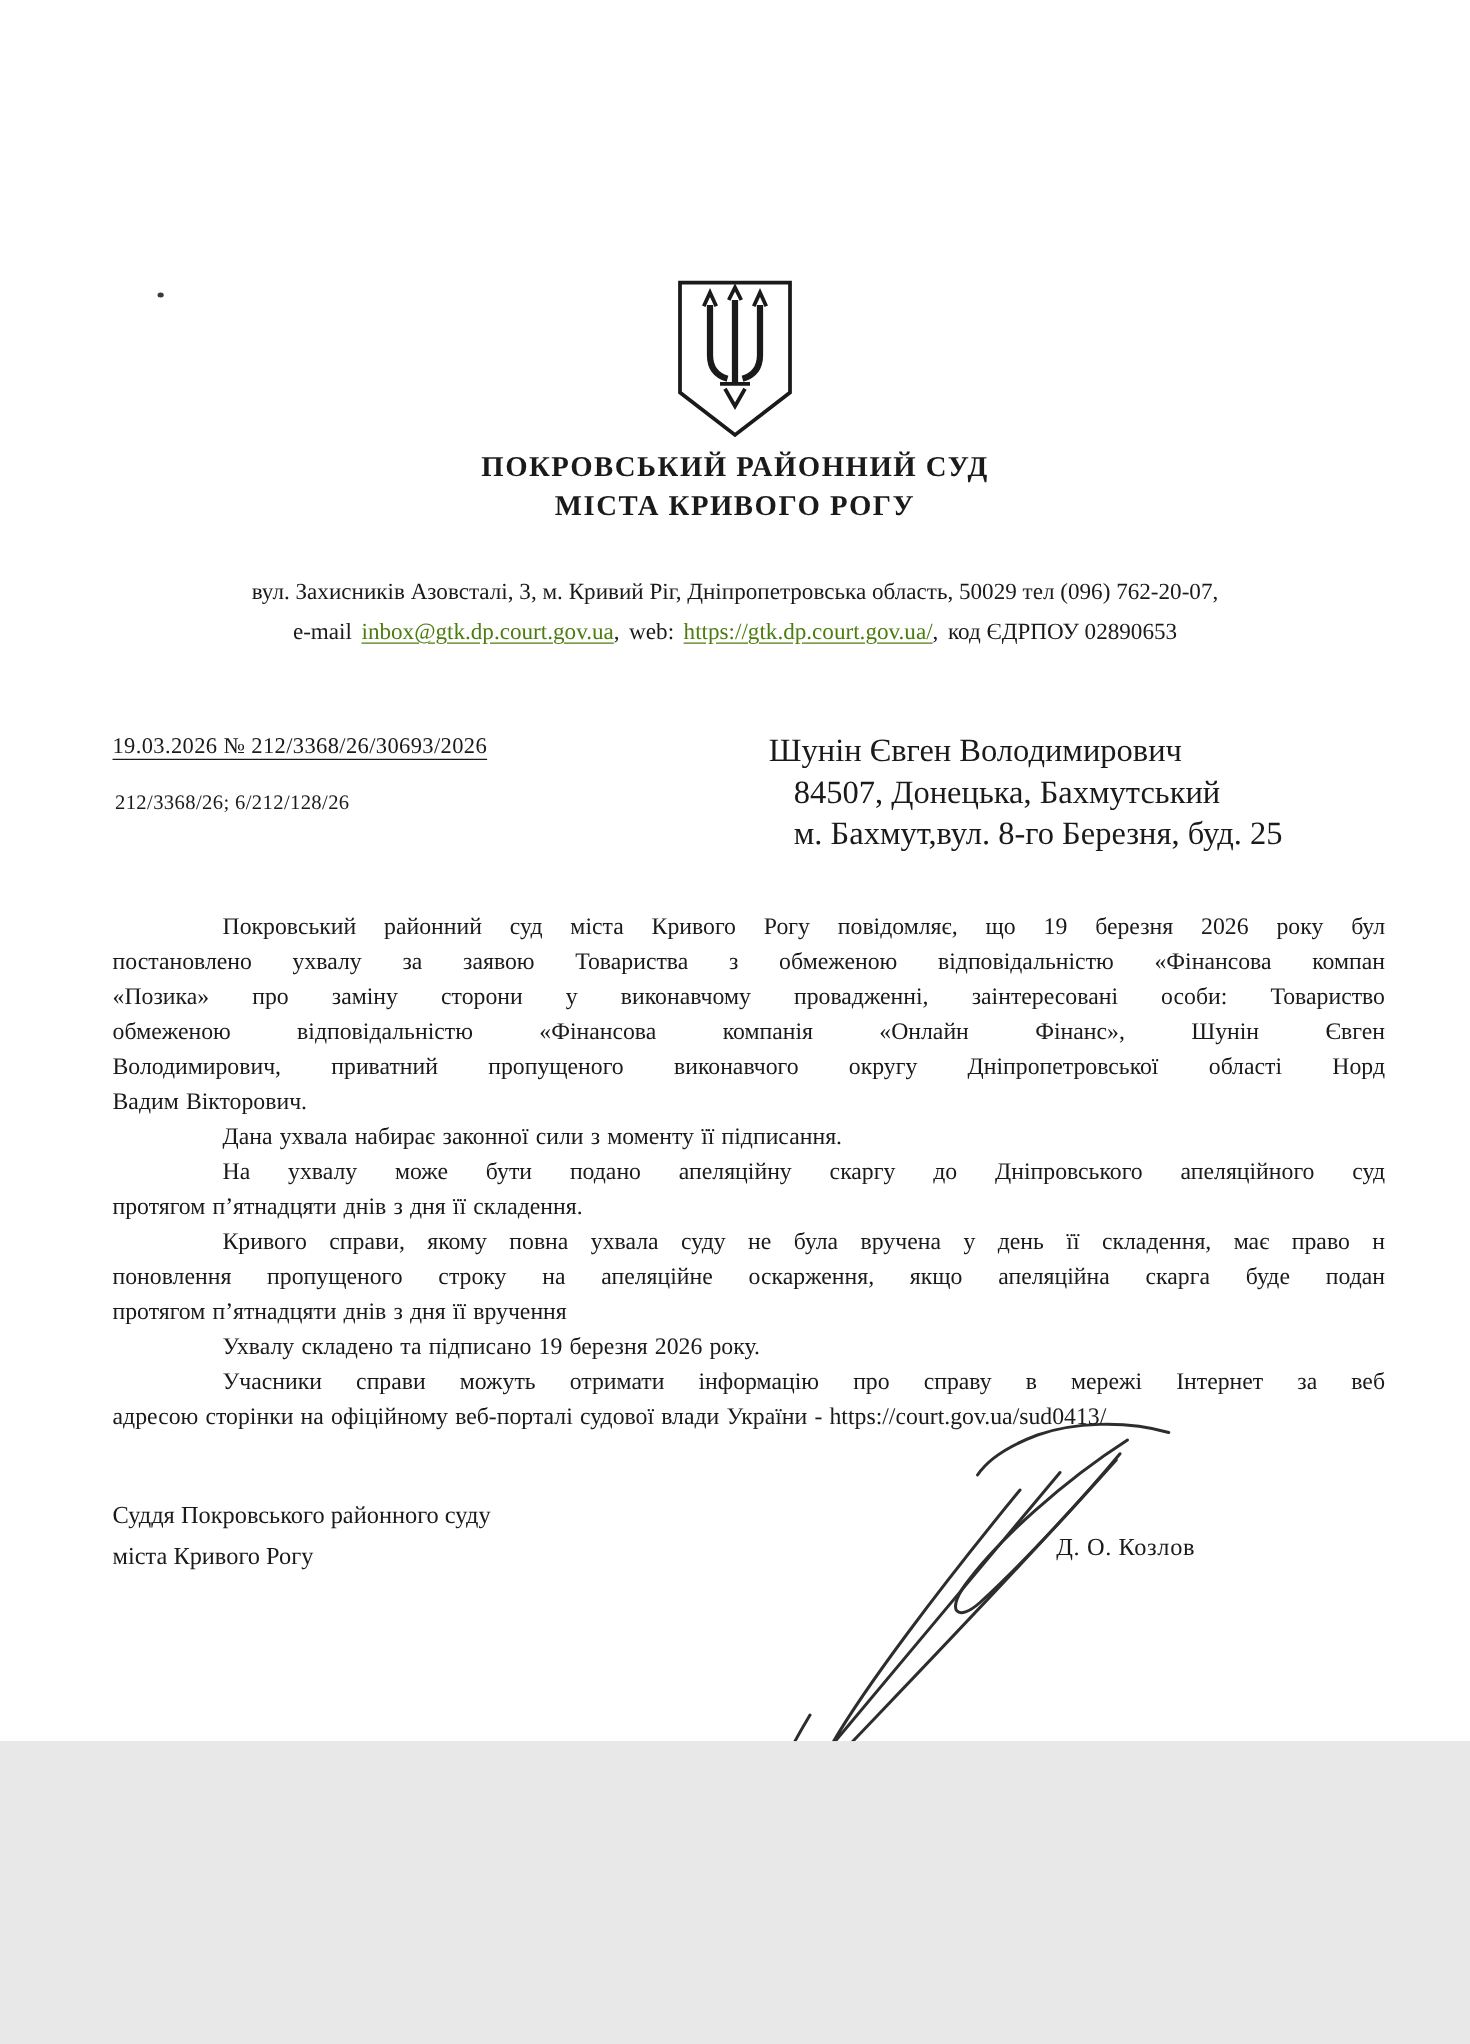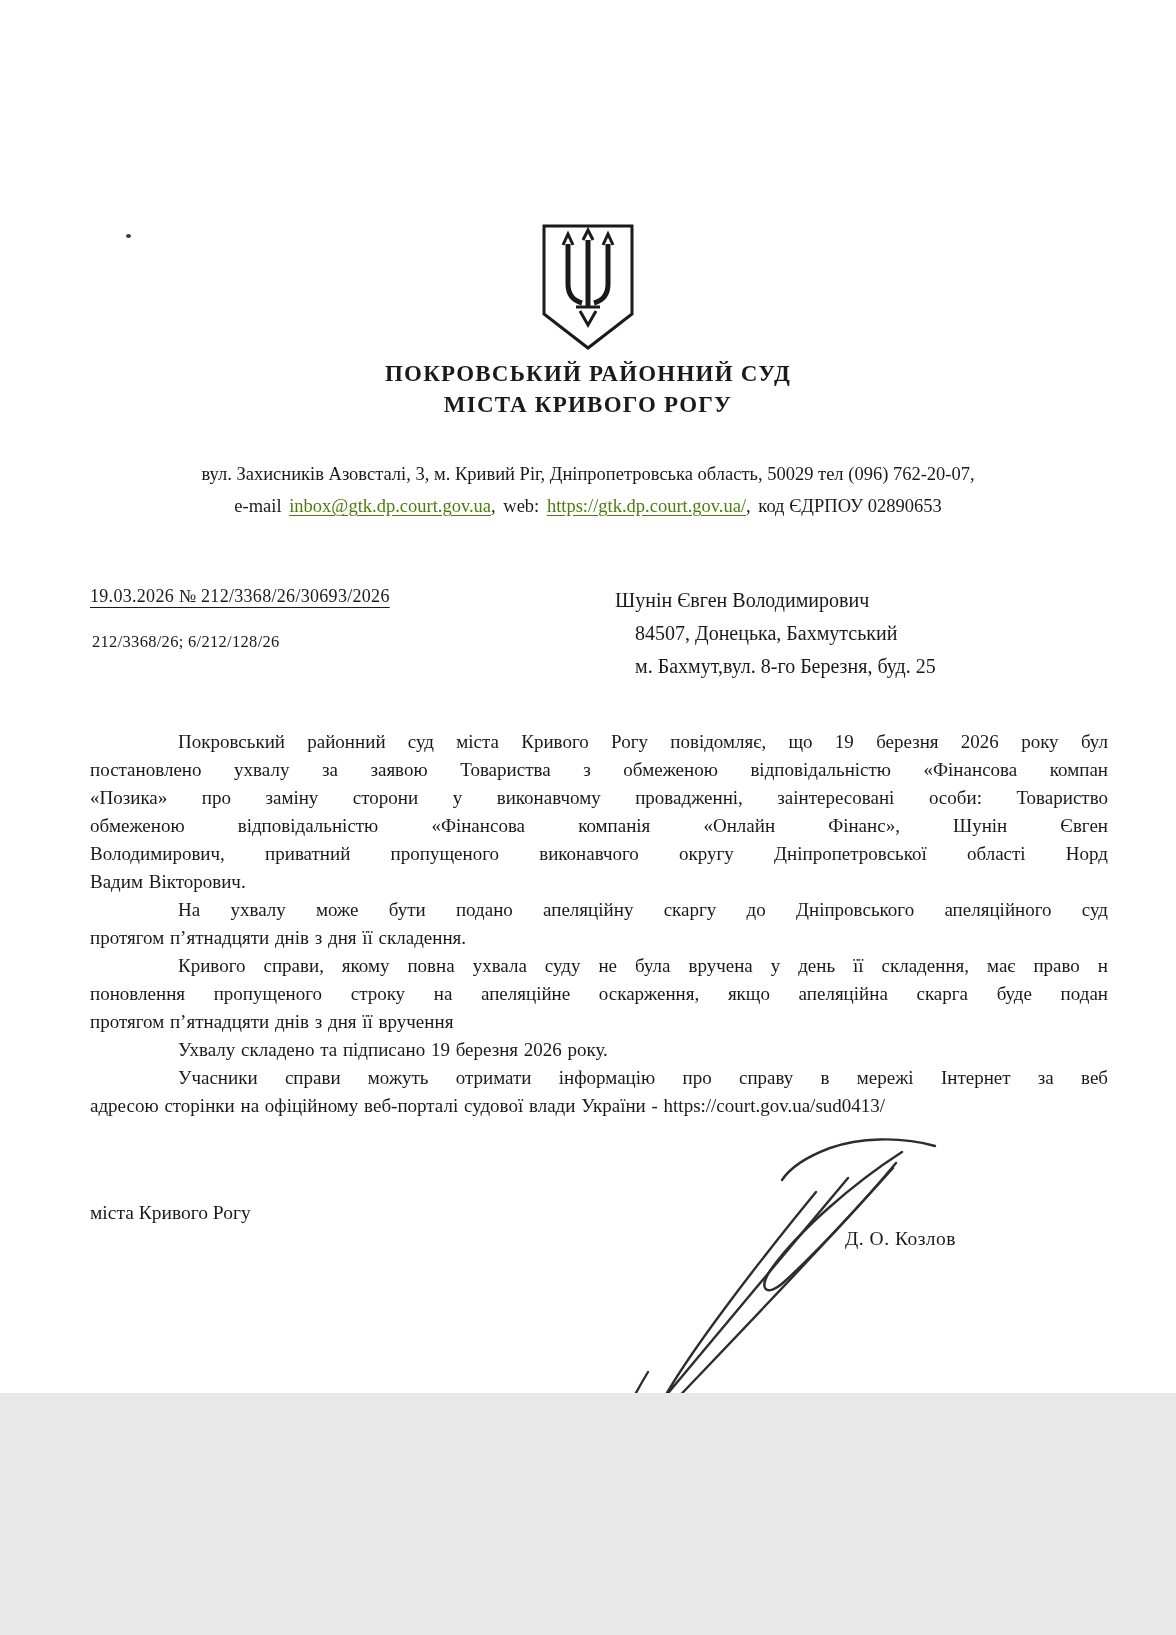--- a/index.html
+++ b/index.html
@@ -56,21 +56,21 @@
   }
   .case-numbers {
     left: 92px; top: 632px;
     font-size: 16.5px;
     letter-spacing: 0.3px;
   }
 
   
   .recipient {
     left: 615px; top: 584px;
-    font-size: 20px;
+    font-size: 26px;
     line-height: 33px;
   }
   .recipient .sub { padding-left: 20px; }
 
   
   .body-text {
     left: 90px; top: 728px; width: 1018px;
     font-size: 19px;
     line-height: 28px;
     word-spacing: 1px;
@@ -148,31 +148,33 @@
 
   <div class="abs case-numbers">212/3368/26; 6/212/128/26</div>
 
   <div class="abs body-text">
       <div class="line indent fill">Покровський районний суд міста Кривого Рогу повідомляє, що 19 березня 2026 року бул</div>
       <div class="line fill">постановлено ухвалу за заявою Товариства з обмеженою відповідальністю «Фінансова компан</div>
       <div class="line fill">«Позика»  про заміну сторони у виконавчому провадженні, заінтересовані особи: Товариство</div>
       <div class="line fill">обмеженою відповідальністю «Фінансова компанія «Онлайн Фінанс», Шунін Євген</div>
       <div class="line fill">Володимирович, приватний пропущеного виконавчого округу Дніпропетровської області Норд</div>
       <div class="line">Вадим Вікторович.</div>
+      <div class="line indent">Дана ухвала набирає законної сили з моменту її підписання.</div>
       <div class="line indent fill">На ухвалу може бути подано апеляційну скаргу до Дніпровського апеляційного суд</div>
       <div class="line">протягом п’ятнадцяти днів з дня її складення.</div>
       <div class="line indent fill">Кривого справи, якому повна ухвала суду не була вручена у день її складення, має право н</div>
       <div class="line fill">поновлення пропущеного строку на апеляційне оскарження, якщо апеляційна скарга буде подан</div>
       <div class="line">протягом п’ятнадцяти днів з дня її вручення</div>
       <div class="line indent">Ухвалу складено та підписано 19 березня 2026 року.</div>
       <div class="line indent fill">Учасники справи можуть отримати інформацію про справу в мережі Інтернет за веб</div>
       <div class="line">адресою сторінки на офіційному веб-порталі судової влади України - https://court.gov.ua/sud0413/</div>
     </div>
 
   <div class="abs judge-title">
+    <div>Суддя Покровського районного суду</div>
     <div>міста Кривого Рогу</div>
   </div>
   <div class="abs judge-name">Д. О. Козлов</div>
 
   <svg class="abs signature-svg" width="1176" height="1635" viewBox="0 0 1176 1635">
     <g fill="none" stroke="#1c1c1c" stroke-width="2.4" stroke-linecap="round" opacity="0.92">
       <path d="M935 1146 C900 1136, 858 1138, 830 1148 C806 1157, 790 1168, 782 1180"></path>
       <path d="M902 1152 C852 1184, 798 1232, 772 1268 C757 1289, 766 1298, 784 1282 C820 1249, 866 1199, 896 1163"></path>
       <path d="M893 1168 C818 1252, 728 1345, 668 1408 C644 1434, 627 1452, 621 1464"></path>
       <path d="M848 1178 C786 1252, 716 1336, 664 1398 C690 1352, 752 1270, 816 1192"></path>

